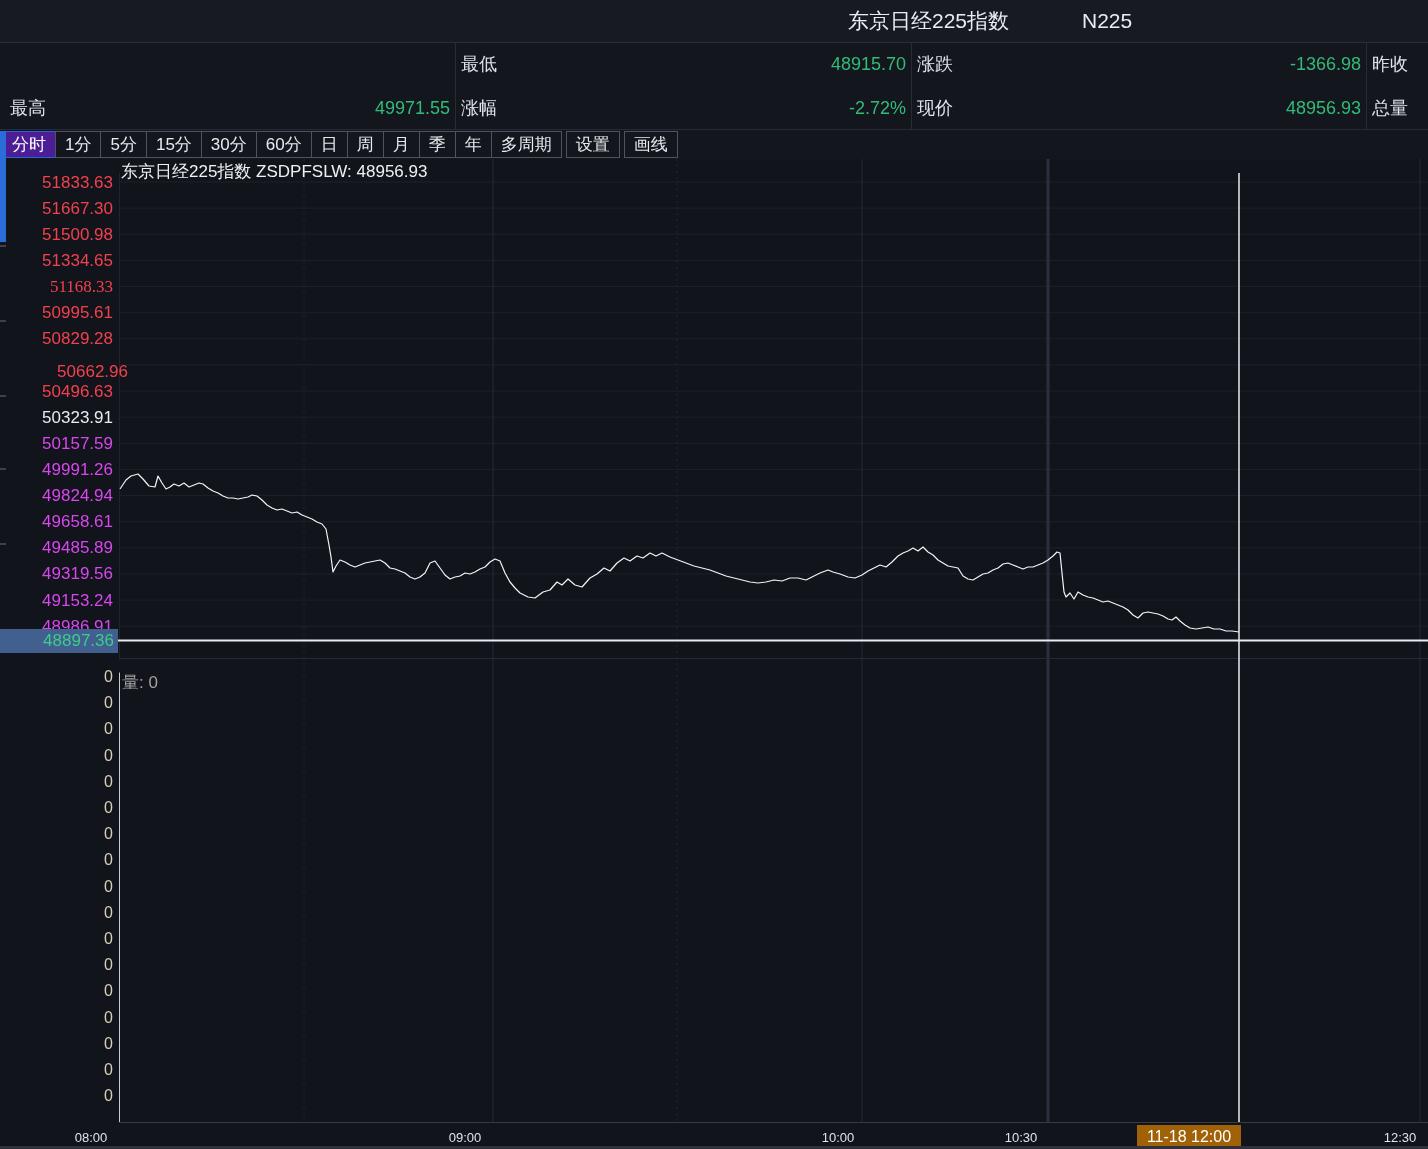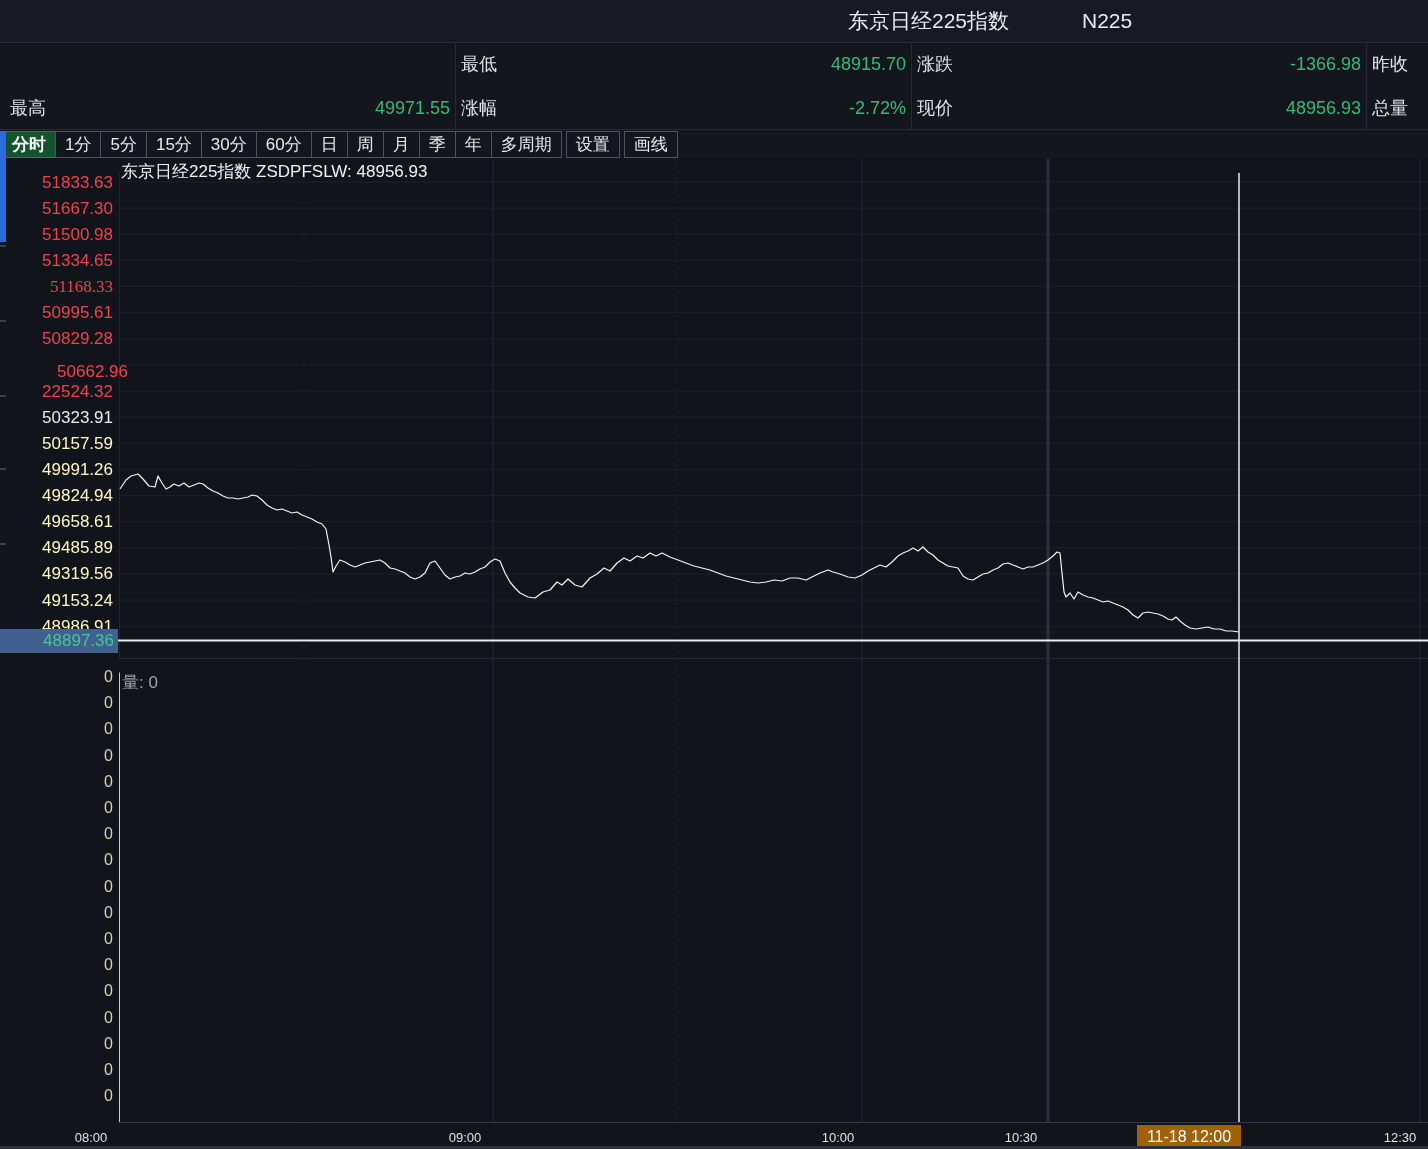--- a/index.html
+++ b/index.html
@@ -15,29 +15,29 @@
   .info{position:absolute;left:0;top:42px;width:1428px;height:88px;border-bottom:1px solid #262b35;box-sizing:border-box;}
   .info-row{position:absolute;left:0;width:1428px;height:44px;}
   .igroup{position:absolute;top:0;height:44px;}
   .ilabel{position:absolute;left:6px;line-height:44px;font-size:18px;color:#dde1e8;white-space:nowrap;}
   .ivalue{position:absolute;right:5px;line-height:44px;font-size:18px;color:#31bb76;white-space:nowrap;}
   .vdiv{position:absolute;top:42px;height:88px;width:1px;background:#262b35;}
 
   
   .tabbar{position:absolute;left:0;top:130px;width:1428px;height:29px;display:flex;align-items:center;padding-left:2px;box-sizing:border-box;background:#14161d;}
   .tab{height:25px;line-height:25px;padding:0 9px;font-size:17px;color:#e8eaee;border:1px solid #4e545f;margin-right:-1px;white-space:nowrap;background:transparent;}
-  .tab.sel{background:#14532d;border-color:#2465da;color:#ffffff;font-weight:bold;}
+  .tab.sel{background:#4c1d95;border-color:#2465da;color:#ffffff;}
   .tab.gap{margin-left:5px;}
 
   
   .chart{position:absolute;left:0;top:159px;width:1428px;height:990px;background:#12141b;}
   .chart svg{position:absolute;left:0;top:0;}
   .legend{position:absolute;left:121px;top:1px;font-size:17px;color:#eef1f5;white-space:nowrap;}
   .ylab{position:absolute;left:0;width:113px;text-align:right;font-size:17px;line-height:21px;white-space:nowrap;}
-  .ylab.red{color:#f2414e}.ylab.green{color:#fef9c3}.ylab.white{color:#e8ebf0}
+  .ylab.red{color:#f2414e}.ylab.green{color:#d946ef}.ylab.white{color:#e8ebf0}
   .price-tag{position:absolute;left:0;top:470px;width:118px;height:24px;background:#42608f;color:#3ecb8b;
              font-size:17px;line-height:24px;text-align:right;padding-right:4px;box-sizing:border-box;}
   .vol-label{position:absolute;left:122px;top:496px;font-size:17px;color:#a3a3a3;white-space:nowrap;margin-top:16px;}
   .vol-zero{position:absolute;left:0;width:113px;text-align:right;font-size:16px;line-height:20px;color:#d6cfb8;}
   .tlabel{position:absolute;top:967px;width:90px;height:23px;line-height:23px;font-size:13px;color:#dfe3ea;text-align:center;}
   .time-tag{position:absolute;left:1137px;top:966px;width:104px;height:40px;line-height:24px;background:#a16207;
             color:#ffffff;font-size:16px;text-align:center;white-space:nowrap;}
 
   
   .scroll-thumb{position:absolute;left:0;top:131px;width:6px;height:111px;background:#2a6cd9;}
@@ -142,21 +142,21 @@
     <div class="vol-label">量: 0</div>
 
   <div class="ylab red" style="top: 12.5px;">51833.63</div>
       <div class="ylab red" style="top: 38.63px;">51667.30</div>
       <div class="ylab red" style="top: 64.76px;">51500.98</div>
       <div class="ylab red" style="top: 90.89px;">51334.65</div>
       <div class="ylab red" style="top: 117.02px; font-family: Liberation Serif, serif;">51168.33</div>
       <div class="ylab red" style="top: 143.15px;">50995.61</div>
       <div class="ylab red" style="top: 169.28px;">50829.28</div>
       <div class="ylab red" style="top: 202px; padding-left: 15px;">50662.96</div>
-      <div class="ylab red" style="top: 221.54px;">22524.32</div>
+      <div class="ylab red" style="top: 221.54px;">50496.63</div>
       <div class="ylab white" style="top: 247.67px;">50323.91</div>
       <div class="ylab green" style="top: 273.8px;">50157.59</div>
       <div class="ylab green" style="top: 299.93px;">49991.26</div>
       <div class="ylab green" style="top: 326.06px;">49824.94</div>
       <div class="ylab green" style="top: 352.19px;">49658.61</div>
       <div class="ylab green" style="top: 378.32px;">49485.89</div>
       <div class="ylab green" style="top: 404.45px;">49319.56</div>
       <div class="ylab green" style="top: 430.58px;">49153.24</div>
       <div class="ylab green" style="top: 456.71px;">48986.91</div>
       <div class="vol-zero" style="top: 508px;">0</div>

